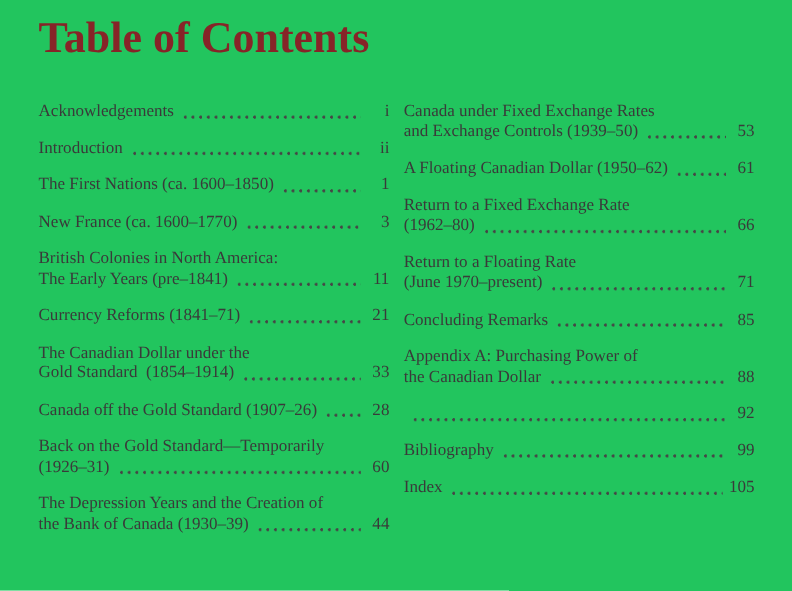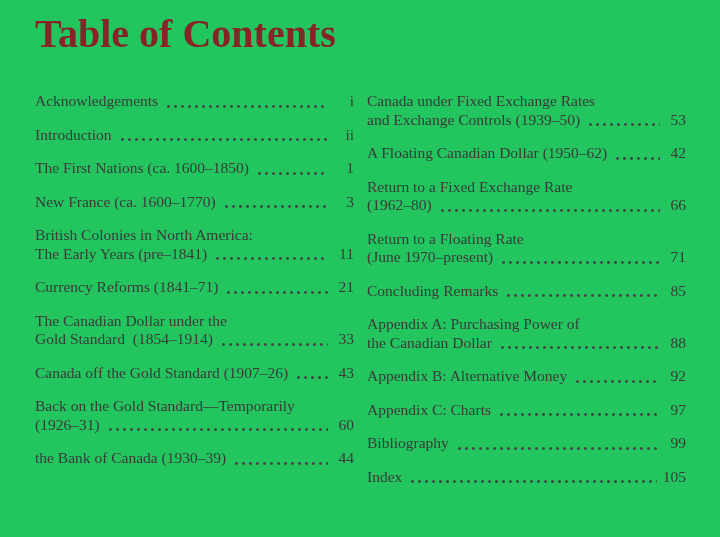--- a/index.html
+++ b/index.html
@@ -117,53 +117,54 @@
           <div class="entry-row">
             <span class="entry-text">Gold Standard  (1854–1914)</span>
             <span class="leader"></span>
             <span class="page-num">33</span>
           </div>
         </div>
         <div class="entry">
           <div class="entry-row">
             <span class="entry-text">Canada off the Gold Standard (1907–26)</span>
             <span class="leader"></span>
-            <span class="page-num">43</span>
+            <span class="page-num">28</span>
           </div>
         </div>
         <div class="entry">
           <div class="entry-line">Back on the Gold Standard—Temporarily</div>
           <div class="entry-row">
             <span class="entry-text">(1926–31)</span>
             <span class="leader"></span>
             <span class="page-num">60</span>
           </div>
         </div>
         <div class="entry">
+          <div class="entry-line">The Depression Years and the Creation of</div>
           <div class="entry-row">
             <span class="entry-text">the Bank of Canada (1930–39)</span>
             <span class="leader"></span>
             <span class="page-num">44</span>
           </div>
         </div>
       </div>
     <div class="column" id="col-right">
         <div class="entry">
           <div class="entry-line">Canada under Fixed Exchange Rates</div>
           <div class="entry-row">
             <span class="entry-text">and Exchange Controls (1939–50)</span>
             <span class="leader"></span>
             <span class="page-num">53</span>
           </div>
         </div>
         <div class="entry">
           <div class="entry-row">
             <span class="entry-text">A Floating Canadian Dollar (1950–62)</span>
             <span class="leader"></span>
-            <span class="page-num">42</span>
+            <span class="page-num">61</span>
           </div>
         </div>
         <div class="entry">
           <div class="entry-line">Return to a Fixed Exchange Rate</div>
           <div class="entry-row">
             <span class="entry-text">(1962–80)</span>
             <span class="leader"></span>
             <span class="page-num">66</span>
           </div>
         </div>
@@ -185,30 +186,22 @@
         <div class="entry">
           <div class="entry-line">Appendix A: Purchasing Power of</div>
           <div class="entry-row">
             <span class="entry-text">the Canadian Dollar</span>
             <span class="leader"></span>
             <span class="page-num">88</span>
           </div>
         </div>
         <div class="entry">
           <div class="entry-row">
-            <span class="entry-text">Appendix B: Alternative Money</span>
             <span class="leader"></span>
             <span class="page-num">92</span>
-          </div>
-        </div>
-        <div class="entry">
-          <div class="entry-row">
-            <span class="entry-text">Appendix C: Charts</span>
-            <span class="leader"></span>
-            <span class="page-num">97</span>
           </div>
         </div>
         <div class="entry">
           <div class="entry-row">
             <span class="entry-text">Bibliography</span>
             <span class="leader"></span>
             <span class="page-num">99</span>
           </div>
         </div>
         <div class="entry">

